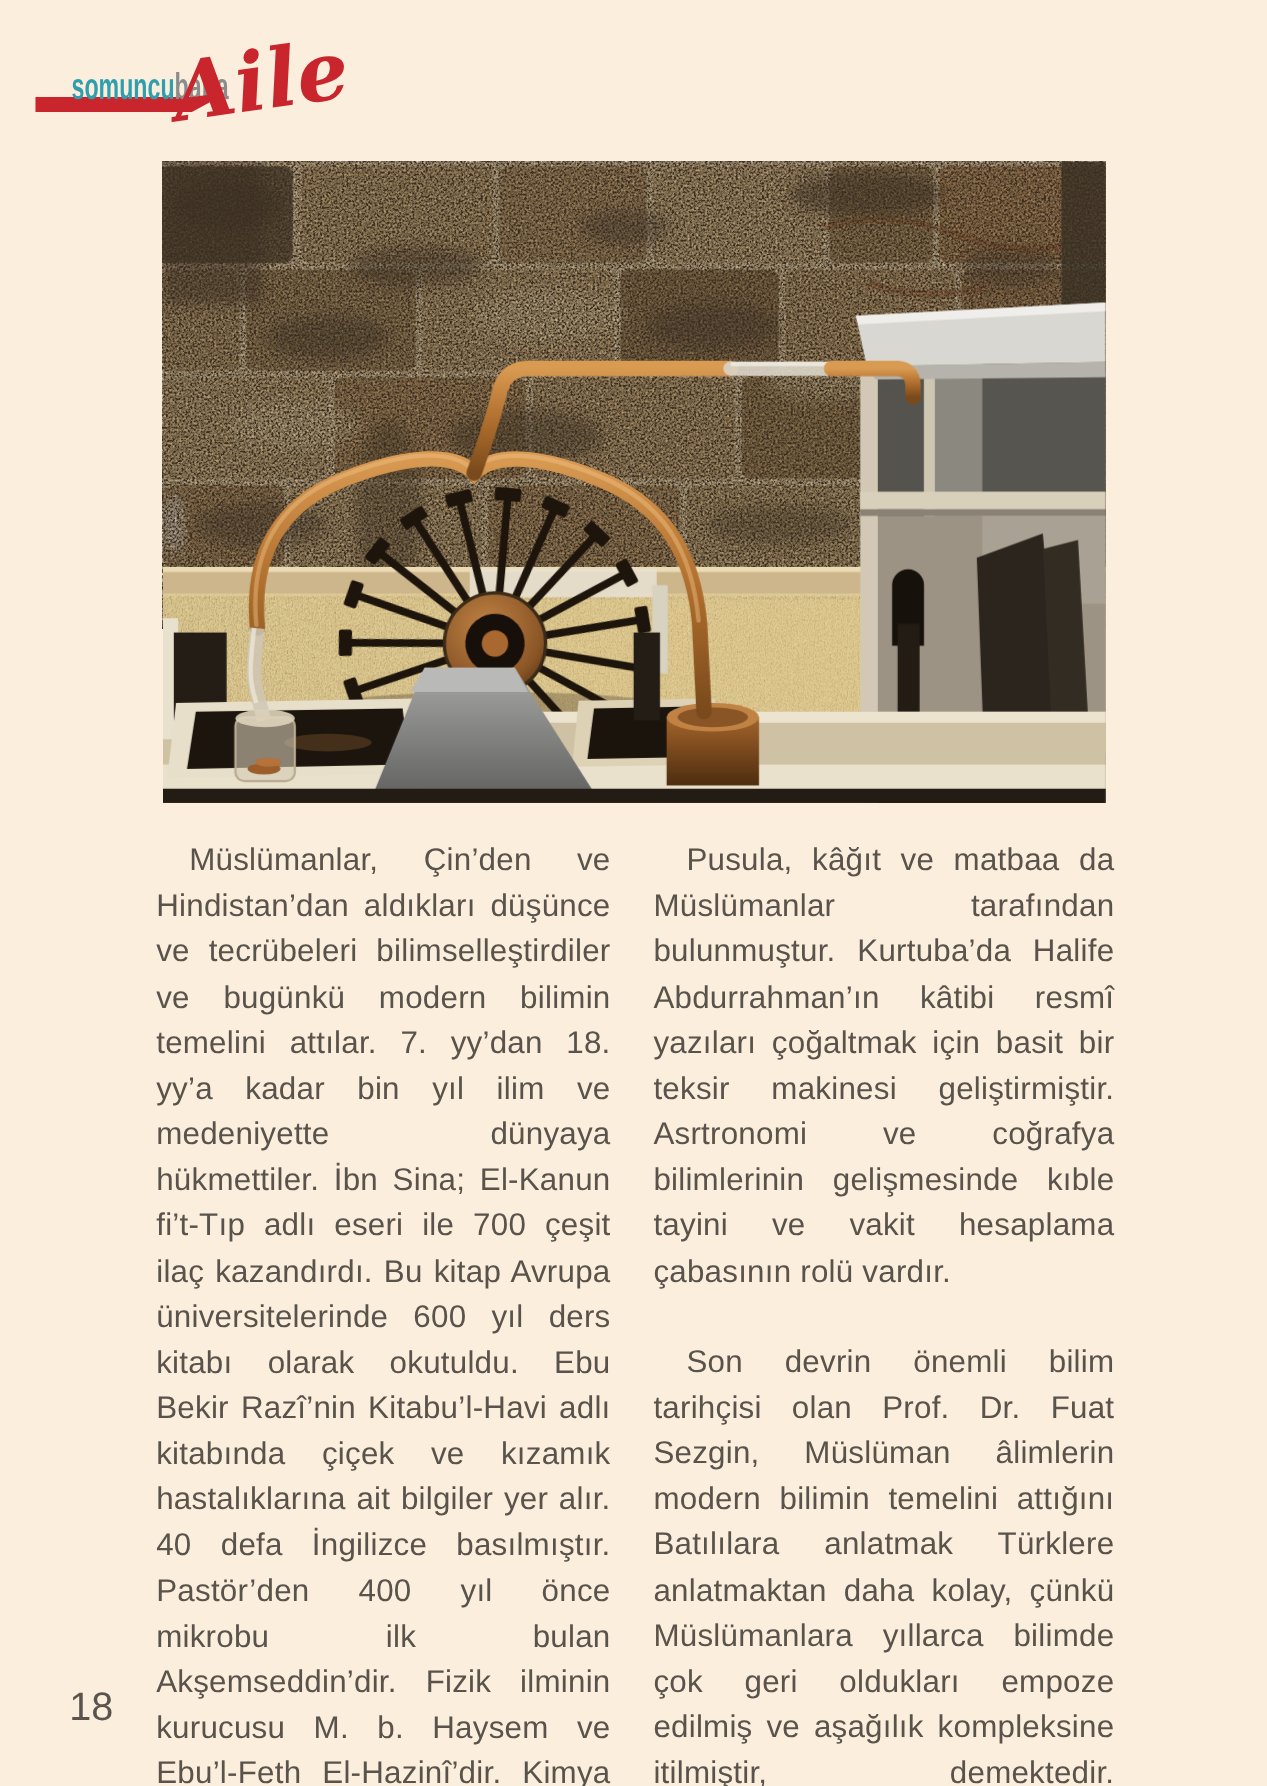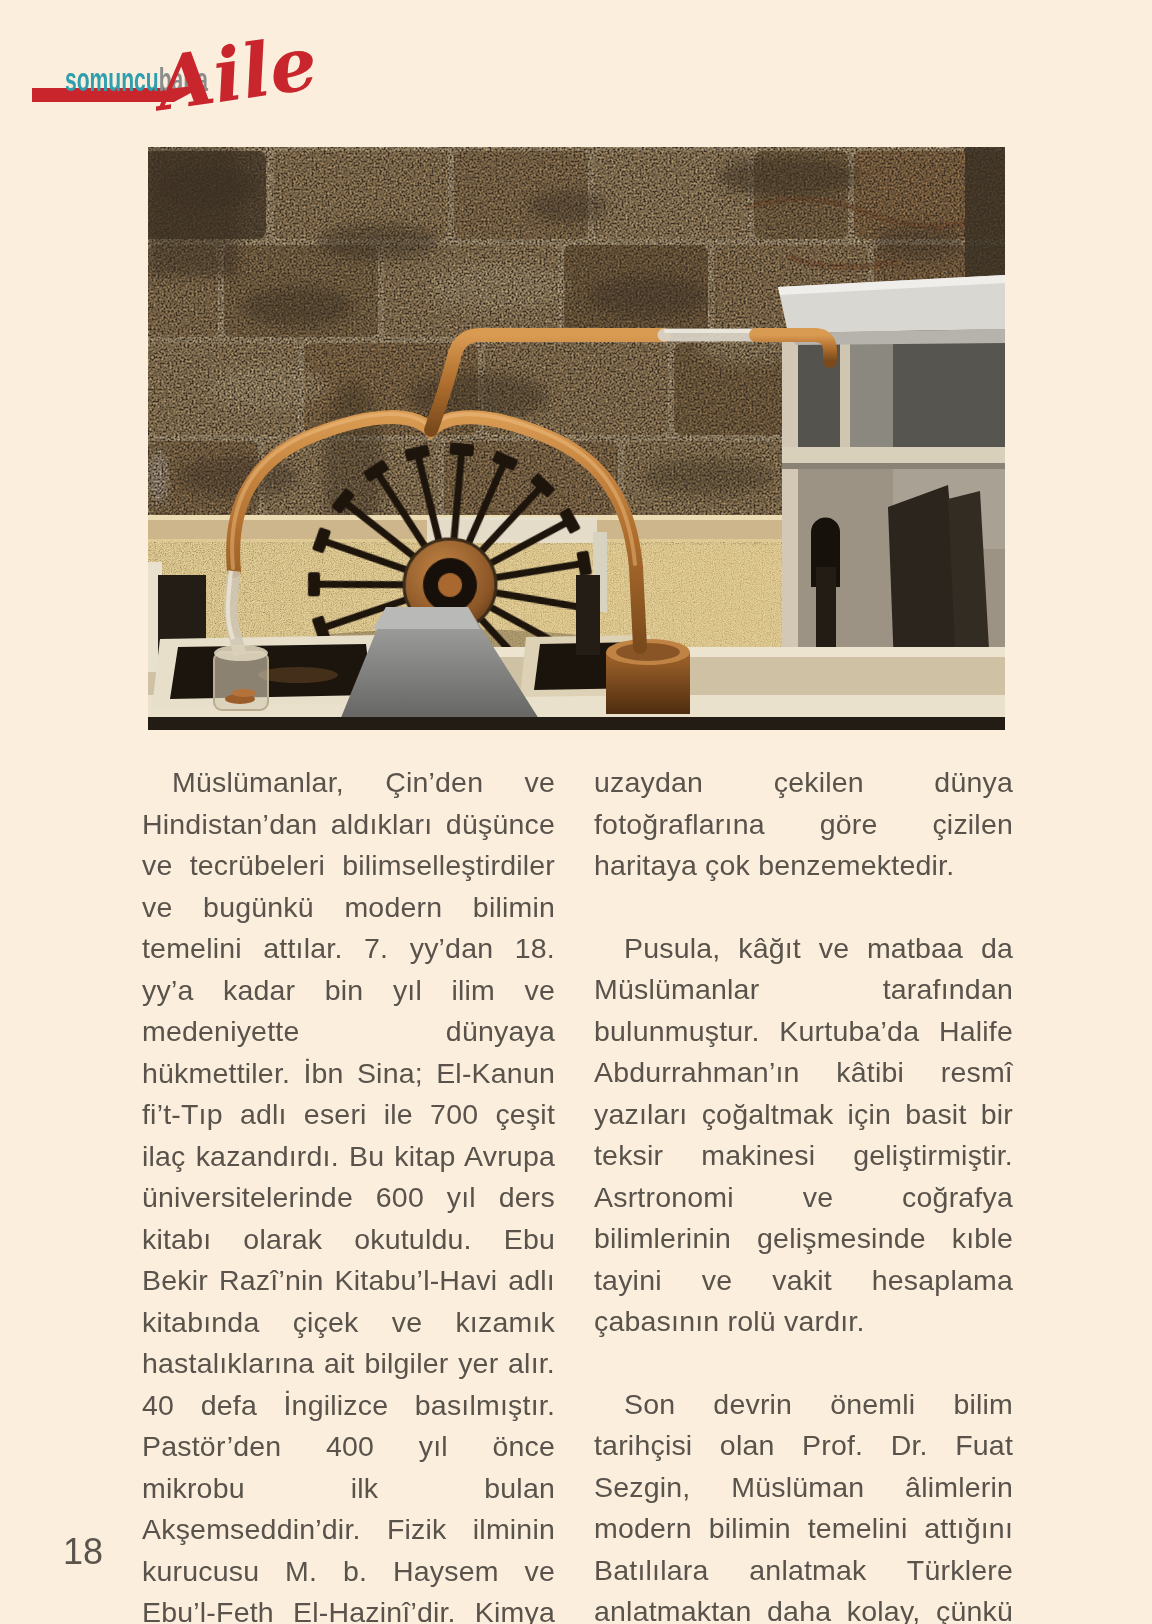--- a/index.html
+++ b/index.html
@@ -263,20 +263,19 @@
 
       <rect x="0" y="570" width="857" height="13" fill="#221c15"></rect>
     </svg>
   </figure>
 
   <div class="columns">
     <div class="col col-left">
       <p class="indent">Müslümanlar, Çin’den ve Hindistan’dan aldıkları düşünce ve tecrübeleri bilimselleştirdiler ve bugünkü modern bilimin temelini attılar. 7. yy’dan 18. yy’a kadar bin yıl ilim ve medeniyette dünyaya hükmettiler. İbn Sina; El-Kanun fi’t-Tıp adlı eseri ile 700 çeşit ilaç kazandırdı. Bu kitap Avrupa üniversitelerinde 600 yıl ders kitabı olarak okutuldu. Ebu Bekir Razî’nin Kitabu’l-Havi adlı kitabında çiçek ve kızamık hastalıklarına ait bilgiler yer alır. 40 defa İngilizce basılmıştır. Pastör’den 400 yıl önce mikrobu ilk bulan Akşemseddin’dir. Fizik ilminin kurucusu M. b. Haysem ve Ebu’l-Feth El-Hazinî’dir. Kimya ilminin kurucusu Cabir b. Hayyam’dır. Atomu parçalamak için laboratuvar kurmuş, bugün okullarda okutulan Lavvazye, Niwton, Gaylusak kanunlarından bahsetmiştir. Tarih ilminin kurucusu İbn Haldun’dur. Mukaddime adlı eseri, sosyoloji, iktisat ve siyaset bilimlerinden bahseder. Coğrafya ilminin kurucusu da Müslümanlardır. Birunî’nin dünya haritası,</p>
     </div>
     <div class="col col-right">
-      <p>uzaydan çekilen dünya fotoğraflarına göre çizilen haritaya çok benzemektedir.</p>
       <p class="indent">Pusula, kâğıt ve matbaa da Müslümanlar tarafından bulunmuştur. Kurtuba’da Halife Abdurrahman’ın kâtibi resmî yazıları çoğaltmak için basit bir teksir makinesi geliştirmiştir. Asrtronomi ve coğrafya bilimlerinin gelişmesinde kıble tayini ve vakit hesaplama çabasının rolü vardır.</p>
       <p class="indent">Son devrin önemli bilim tarihçisi olan Prof. Dr. Fuat Sezgin, Müslüman âlimlerin modern bilimin temelini attığını Batılılara anlatmak Türklere anlatmaktan daha kolay, çünkü Müslümanlara yıllarca bilimde çok geri oldukları empoze edilmiş ve aşağılık kompleksine itilmiştir, demektedir. Müslümanlar, içinde bulundukları rehavet ve gaflet uykusundan uyanarak büyük bir azimle ilim ve fende çalışmaya başladıklarında her işin en iyisini yapmaya başlayacaklardır.</p>
     </div>
   </div>
 
   <div class="page-number">18</div>
 </div>
 
 </body></html>

